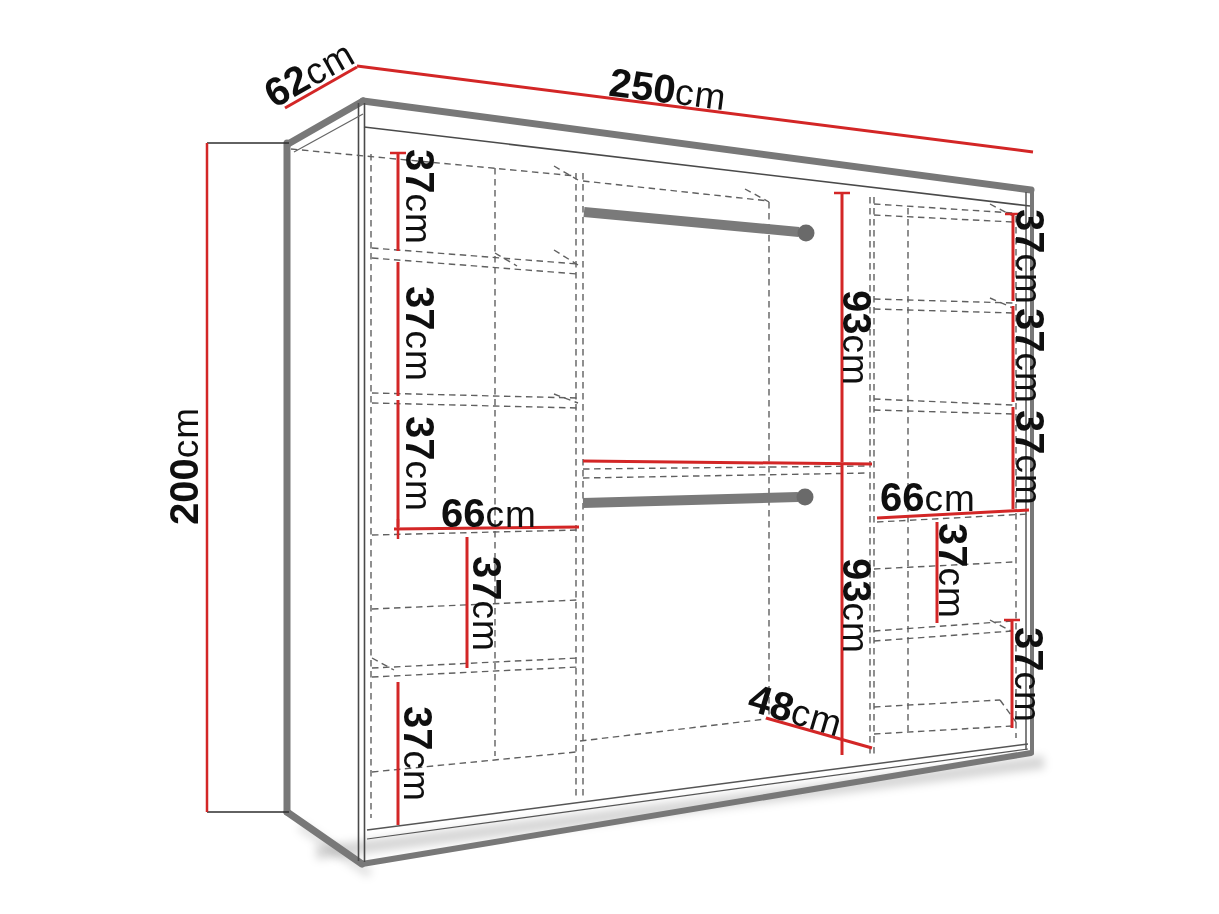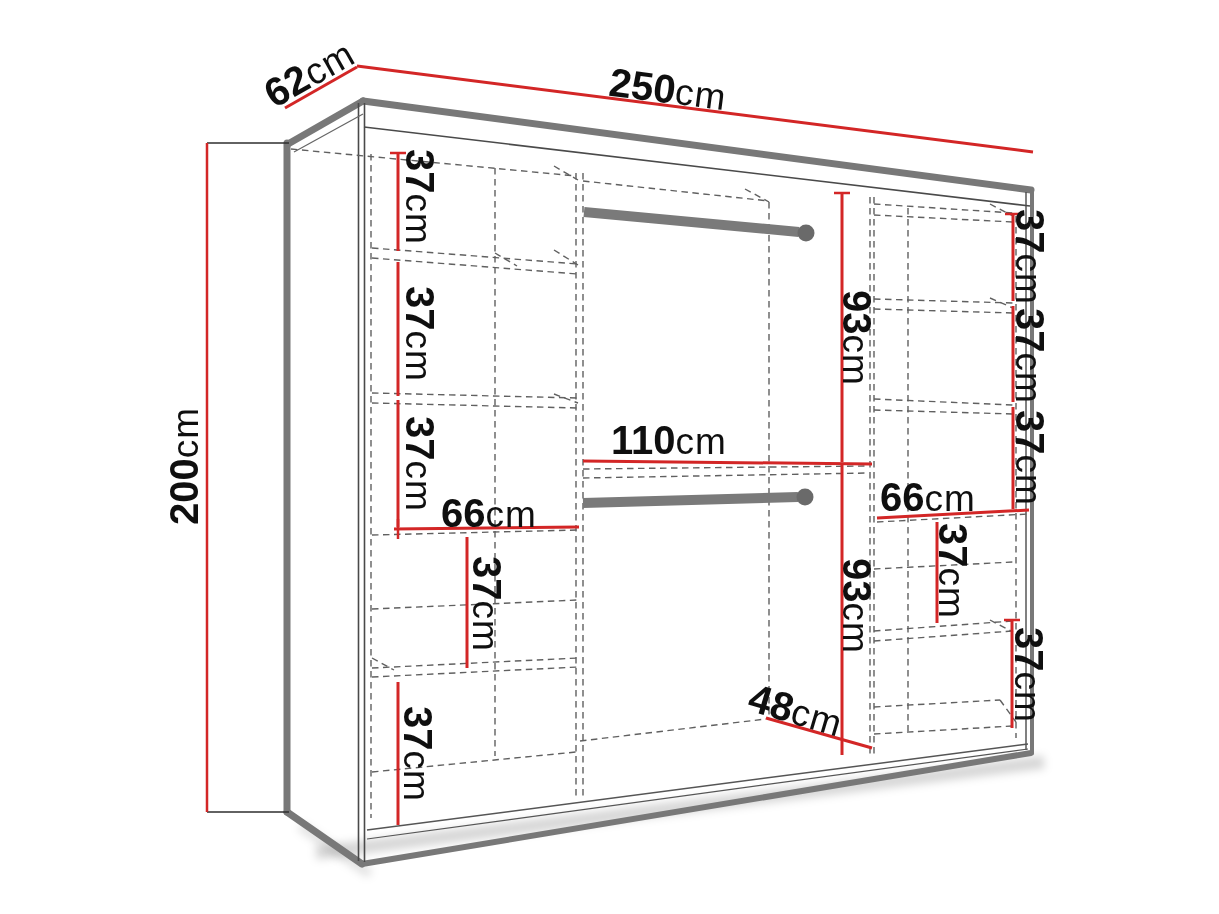--- a/index.html
+++ b/index.html
@@ -158,21 +158,20 @@
   <div class="dl" style="left:309px;top:73px;--r:-29.5deg"><span class="n">62</span><span class="u">cm</span></div>
   <div class="dl" style="left:668px;top:89px;--r:7.3deg"><span class="n">250</span><span class="u">cm</span></div>
   <div class="dl" style="left:184px;top:466px;--r:-90deg"><span class="n">200</span><span class="u">cm</span></div>
   <div class="dl" style="left:420px;top:197px;--r:90deg"><span class="n">37</span><span class="u">cm</span></div>
   <div class="dl" style="left:420px;top:334px;--r:90deg"><span class="n">37</span><span class="u">cm</span></div>
   <div class="dl" style="left:420px;top:464px;--r:90deg"><span class="n">37</span><span class="u">cm</span></div>
   <div class="dl" style="left:489px;top:513px;--r:0deg"><span class="n">66</span><span class="u">cm</span></div>
   <div class="dl" style="left:487px;top:604px;--r:90deg"><span class="n">37</span><span class="u">cm</span></div>
   <div class="dl" style="left:418px;top:754px;--r:90deg"><span class="n">37</span><span class="u">cm</span></div>
   <div class="dl" style="left:857px;top:338px;--r:90deg"><span class="n">93</span><span class="u">cm</span></div>
-  <div class="dl" style="left:669px;top:440px;--r:0deg"><span class="n">110</span><span class="u">cm</span></div>
   <div class="dl" style="left:857px;top:606px;--r:90deg"><span class="n">93</span><span class="u">cm</span></div>
   <div class="dl" style="left:796px;top:710px;--r:16.5deg"><span class="n">48</span><span class="u">cm</span></div>
   <div class="dl" style="left:928px;top:497px;--r:0deg"><span class="n">66</span><span class="u">cm</span></div>
   <div class="dl" style="left:1030px;top:257px;--r:90deg"><span class="n">37</span><span class="u">cm</span></div>
   <div class="dl" style="left:1030px;top:356px;--r:90deg"><span class="n">37</span><span class="u">cm</span></div>
   <div class="dl" style="left:1030px;top:458px;--r:90deg"><span class="n">37</span><span class="u">cm</span></div>
   <div class="dl" style="left:953px;top:571px;--r:90deg"><span class="n">37</span><span class="u">cm</span></div>
   <div class="dl" style="left:1029px;top:675px;--r:90deg"><span class="n">37</span><span class="u">cm</span></div>
 
 </div>

